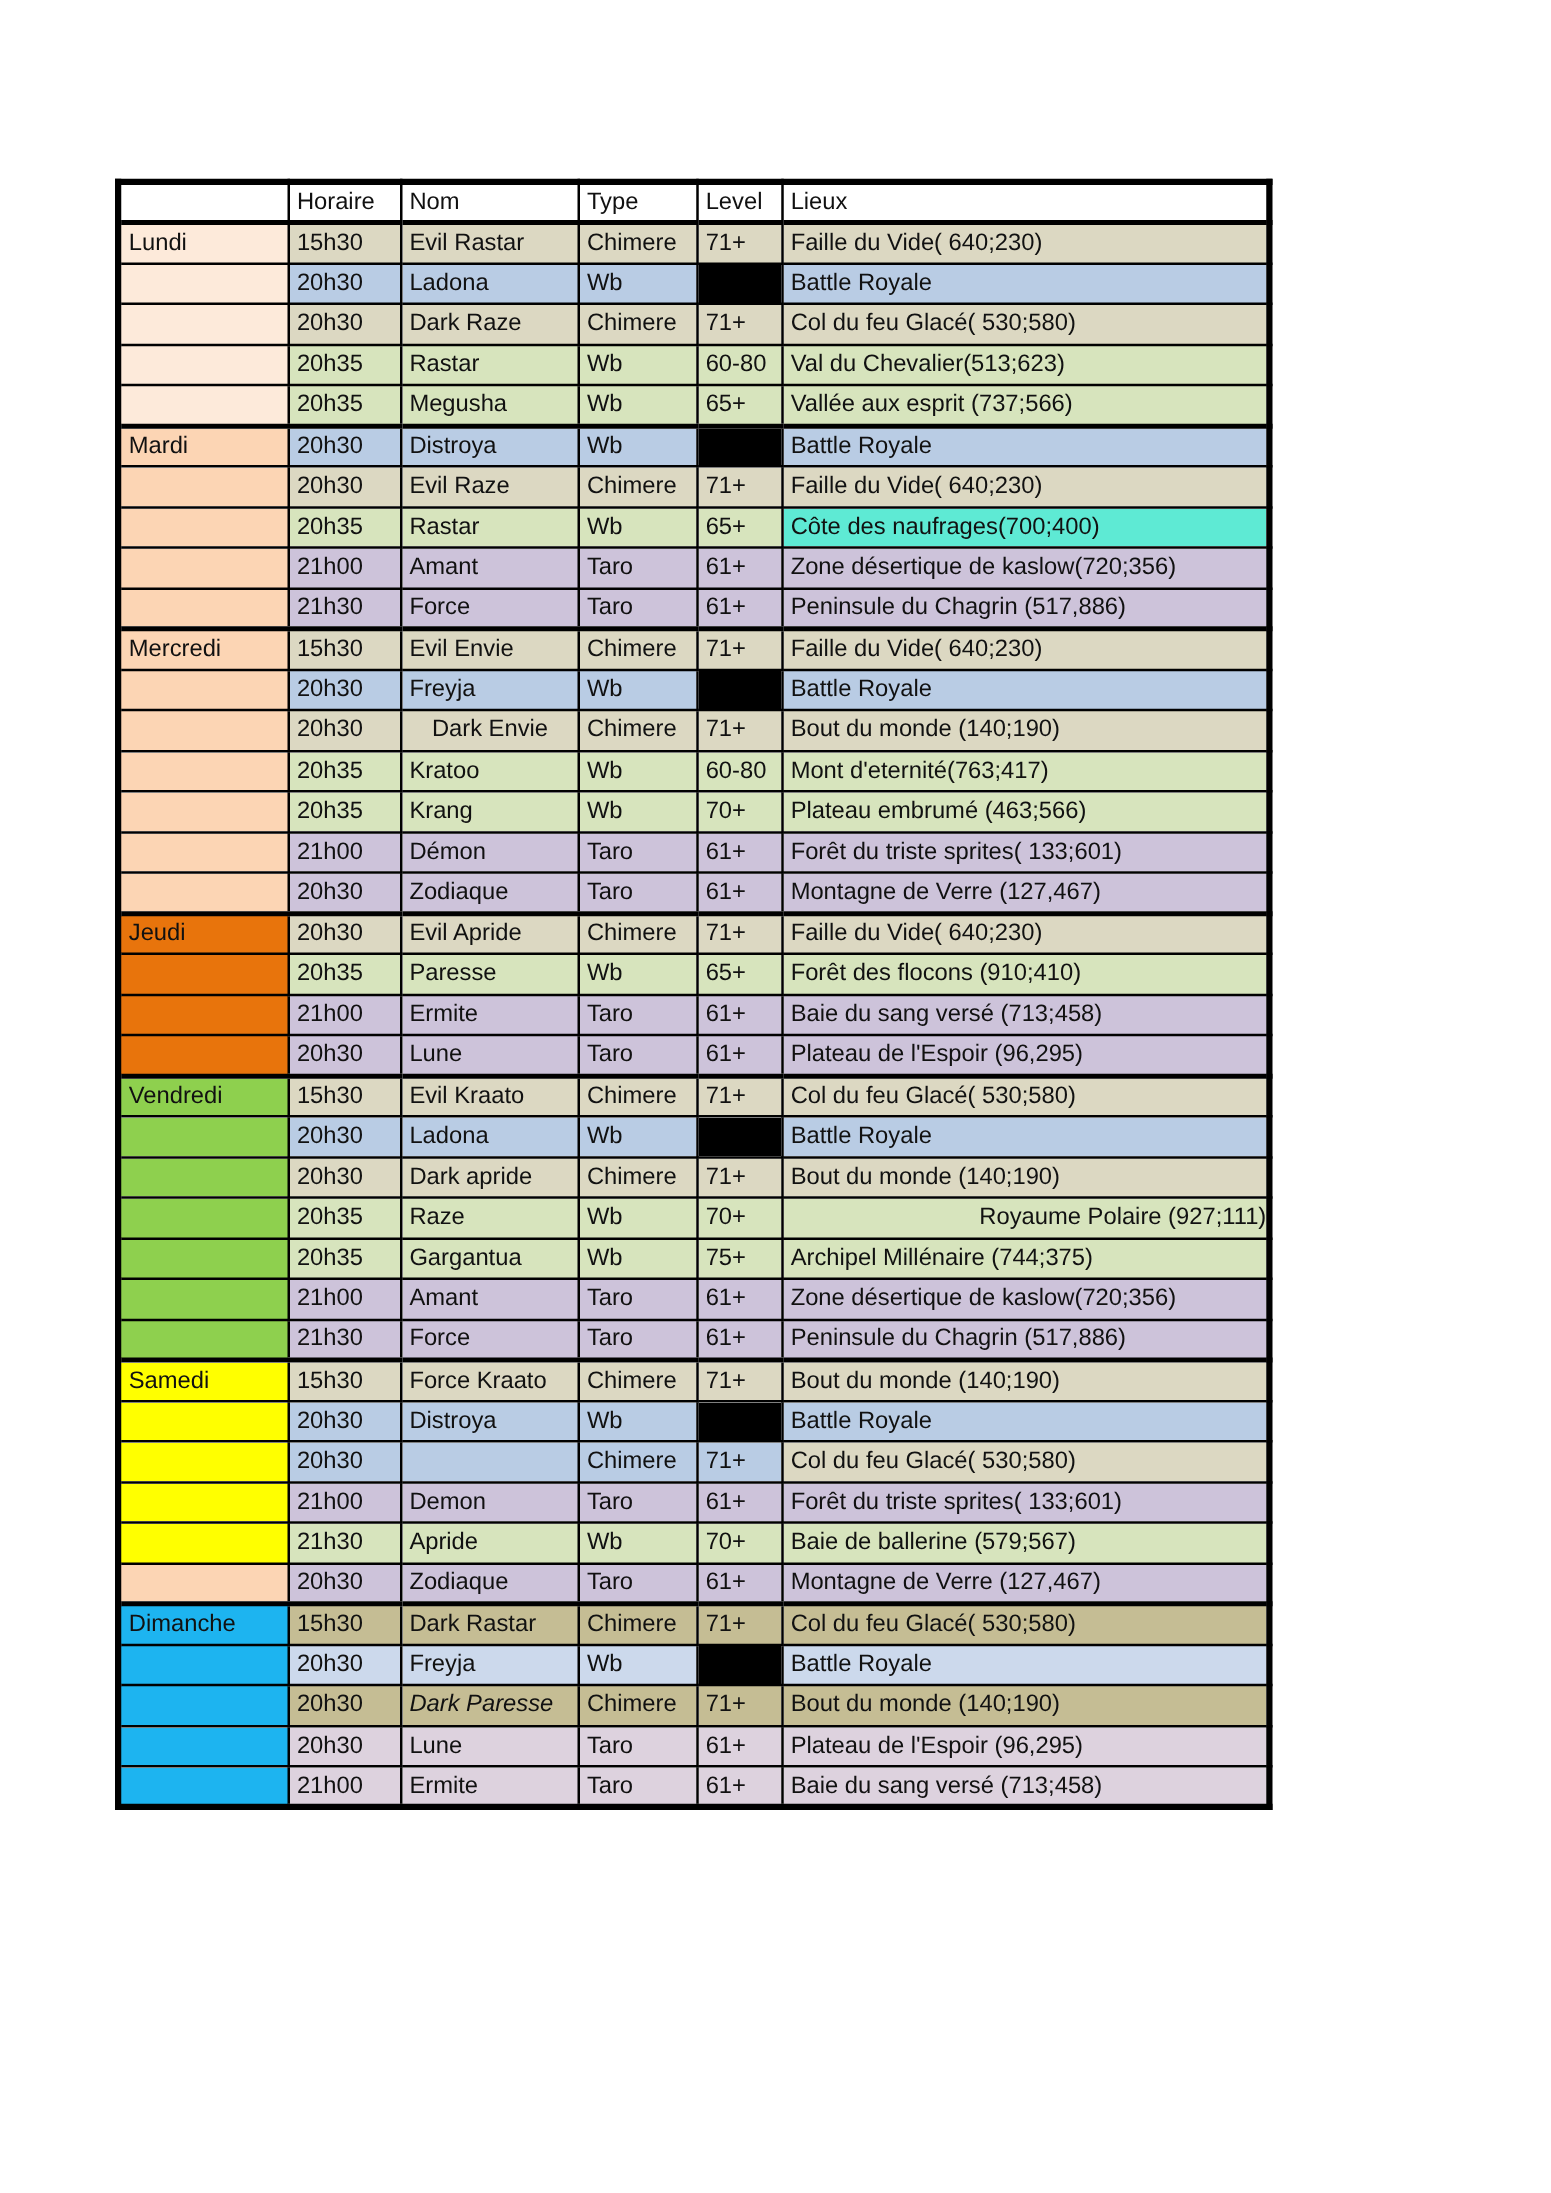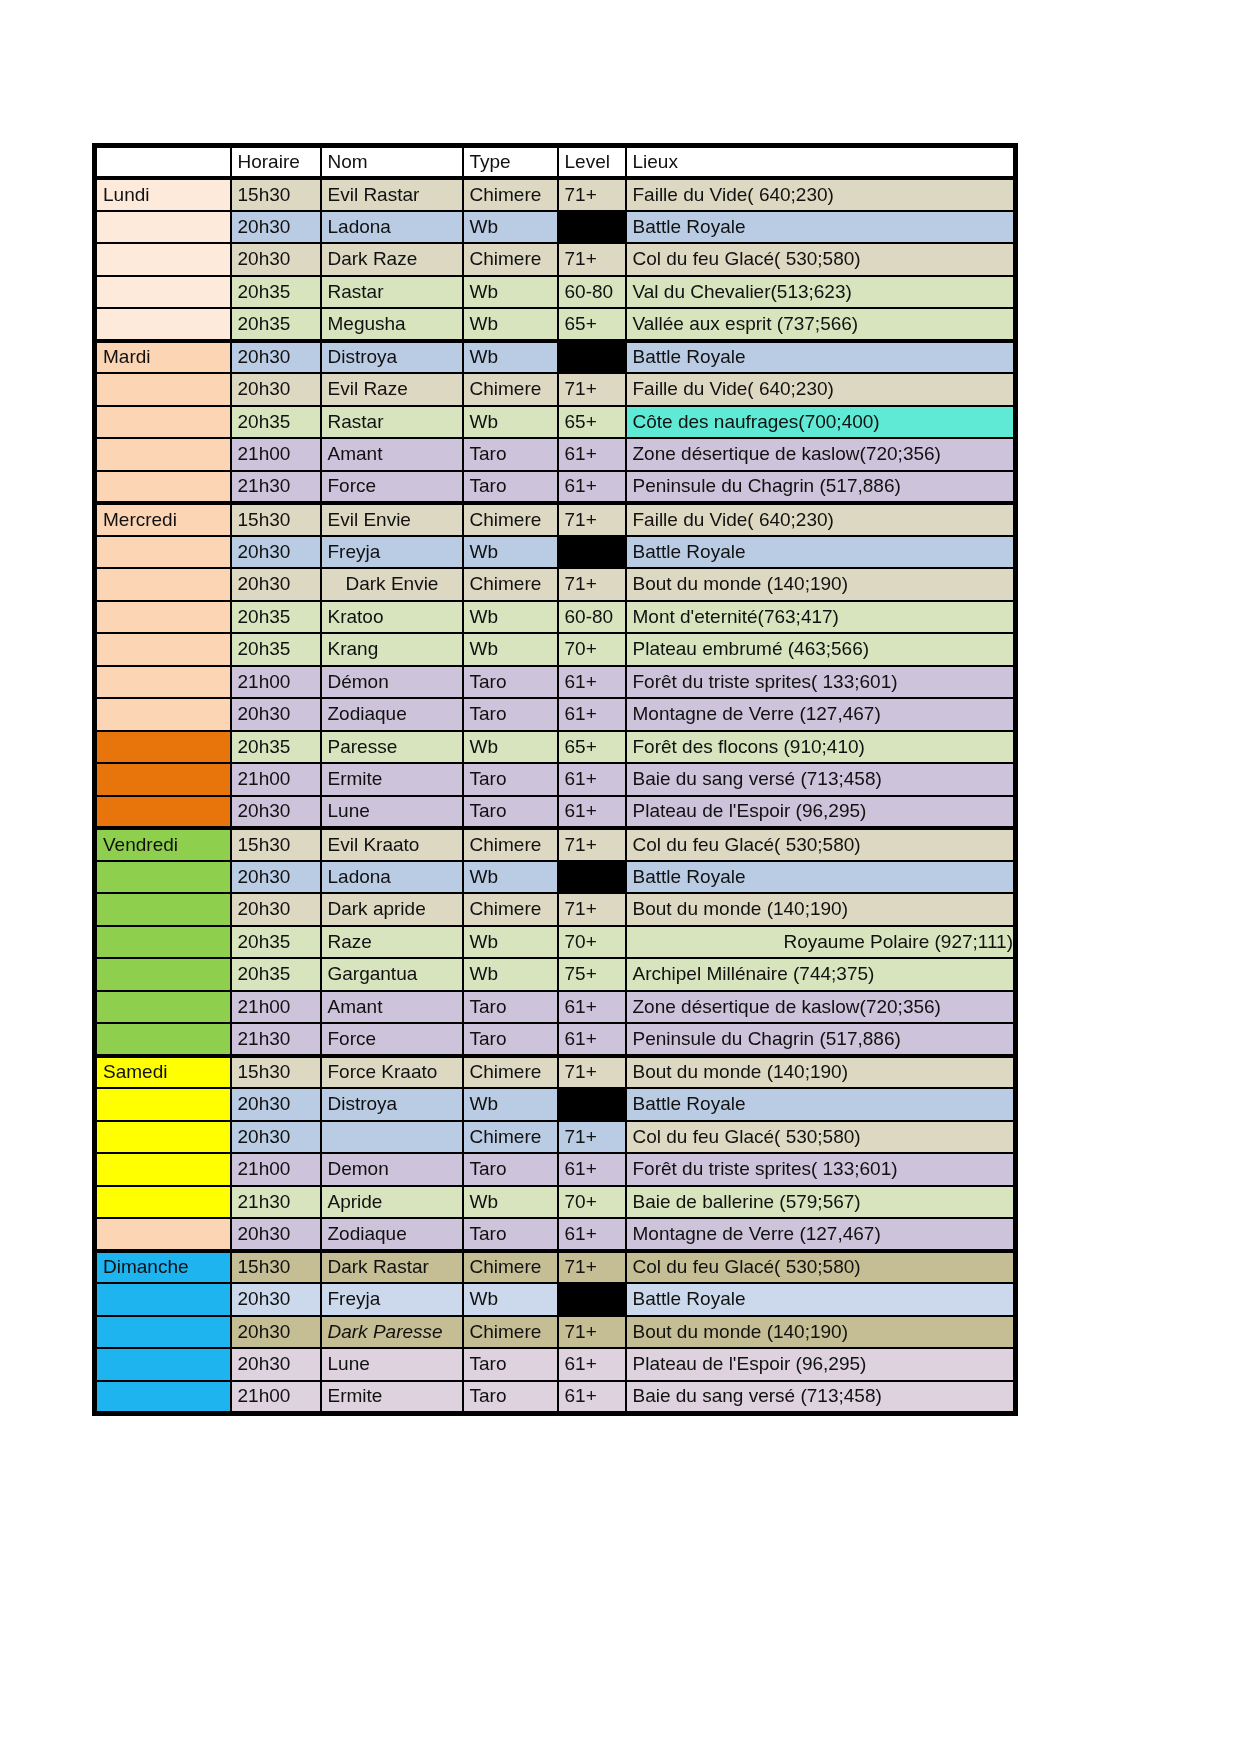--- a/index.html
+++ b/index.html
@@ -195,20 +195,28 @@
           <td class="bold" style="background: rgb(205, 195, 218);">Forêt du triste sprites( 133;601)</td>
         </tr>
         <tr>
           <td class="day-col" style="background: rgb(252, 213, 180);"></td>
           <td class="bold" style="background: rgb(205, 195, 218);">20h30</td>
           <td style="background: rgb(205, 195, 218);">Zodiaque</td>
           <td style="background: rgb(205, 195, 218);">Taro</td>
           <td style="background: rgb(205, 195, 218);">61+</td>
           <td class="bold" style="background: rgb(205, 195, 218);">Montagne de Verre (127,467)</td>
         </tr>
+        <tr class="section-start">
+          <td class="day-col" style="background: rgb(232, 116, 12);">Jeudi</td>
+          <td class="bold" style="background: rgb(220, 216, 194);">20h30</td>
+          <td style="background: rgb(220, 216, 194);">Evil Apride</td>
+          <td style="background: rgb(220, 216, 194);">Chimere</td>
+          <td style="background: rgb(220, 216, 194);">71+</td>
+          <td class="bold" style="background: rgb(220, 216, 194);">Faille du Vide( 640;230)</td>
+        </tr>
         <tr>
           <td class="day-col" style="background: rgb(232, 116, 12);"></td>
           <td class="bold" style="background: rgb(215, 228, 189);">20h35</td>
           <td style="background: rgb(215, 228, 189);">Paresse</td>
           <td style="background: rgb(215, 228, 189);">Wb</td>
           <td style="background: rgb(215, 228, 189);">65+</td>
           <td class="bold" style="background: rgb(215, 228, 189);">Forêt des flocons (910;410)</td>
         </tr>
         <tr>
           <td class="day-col" style="background: rgb(232, 116, 12);"></td>

